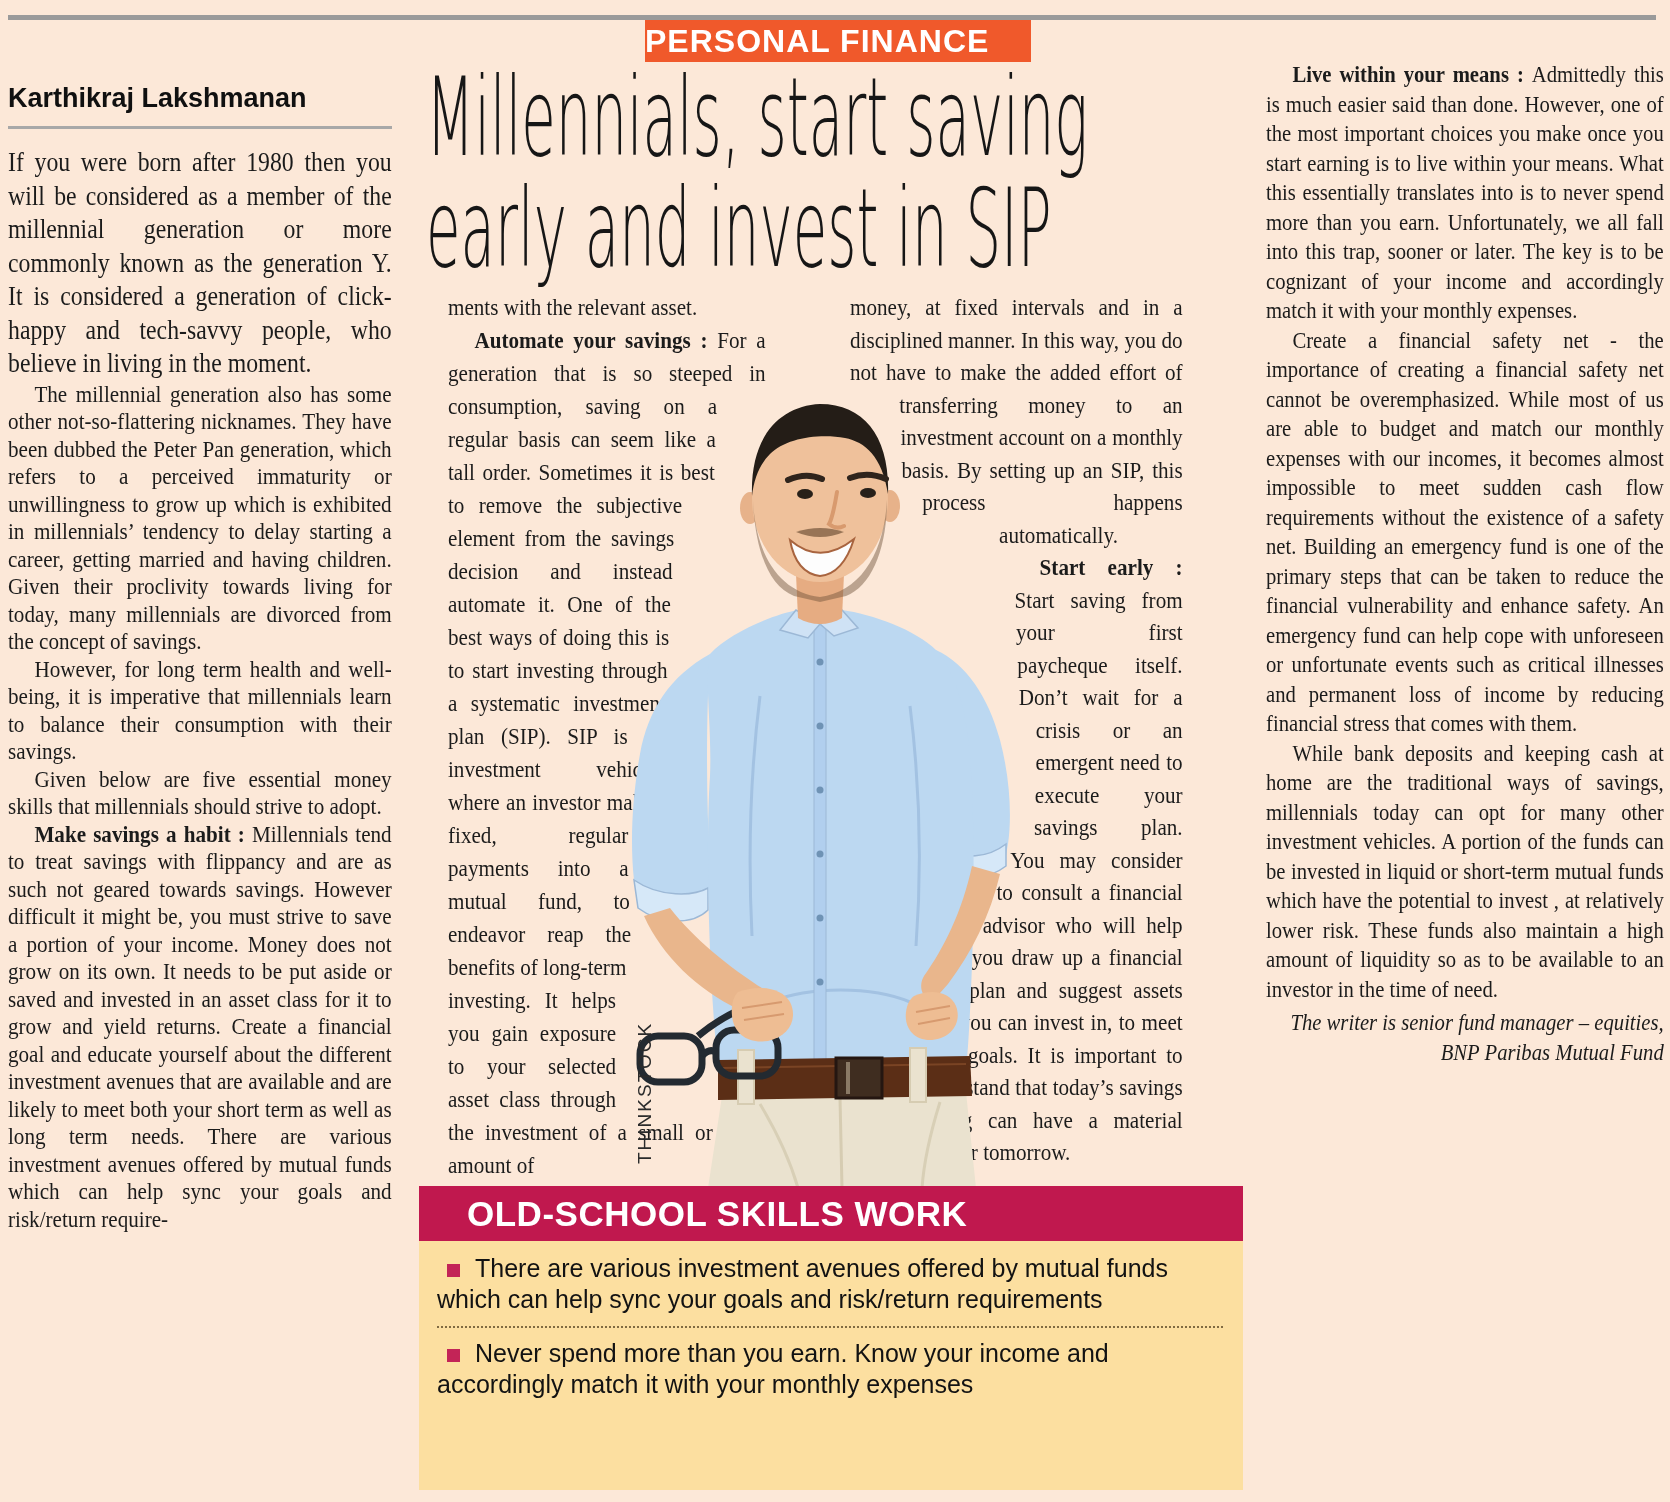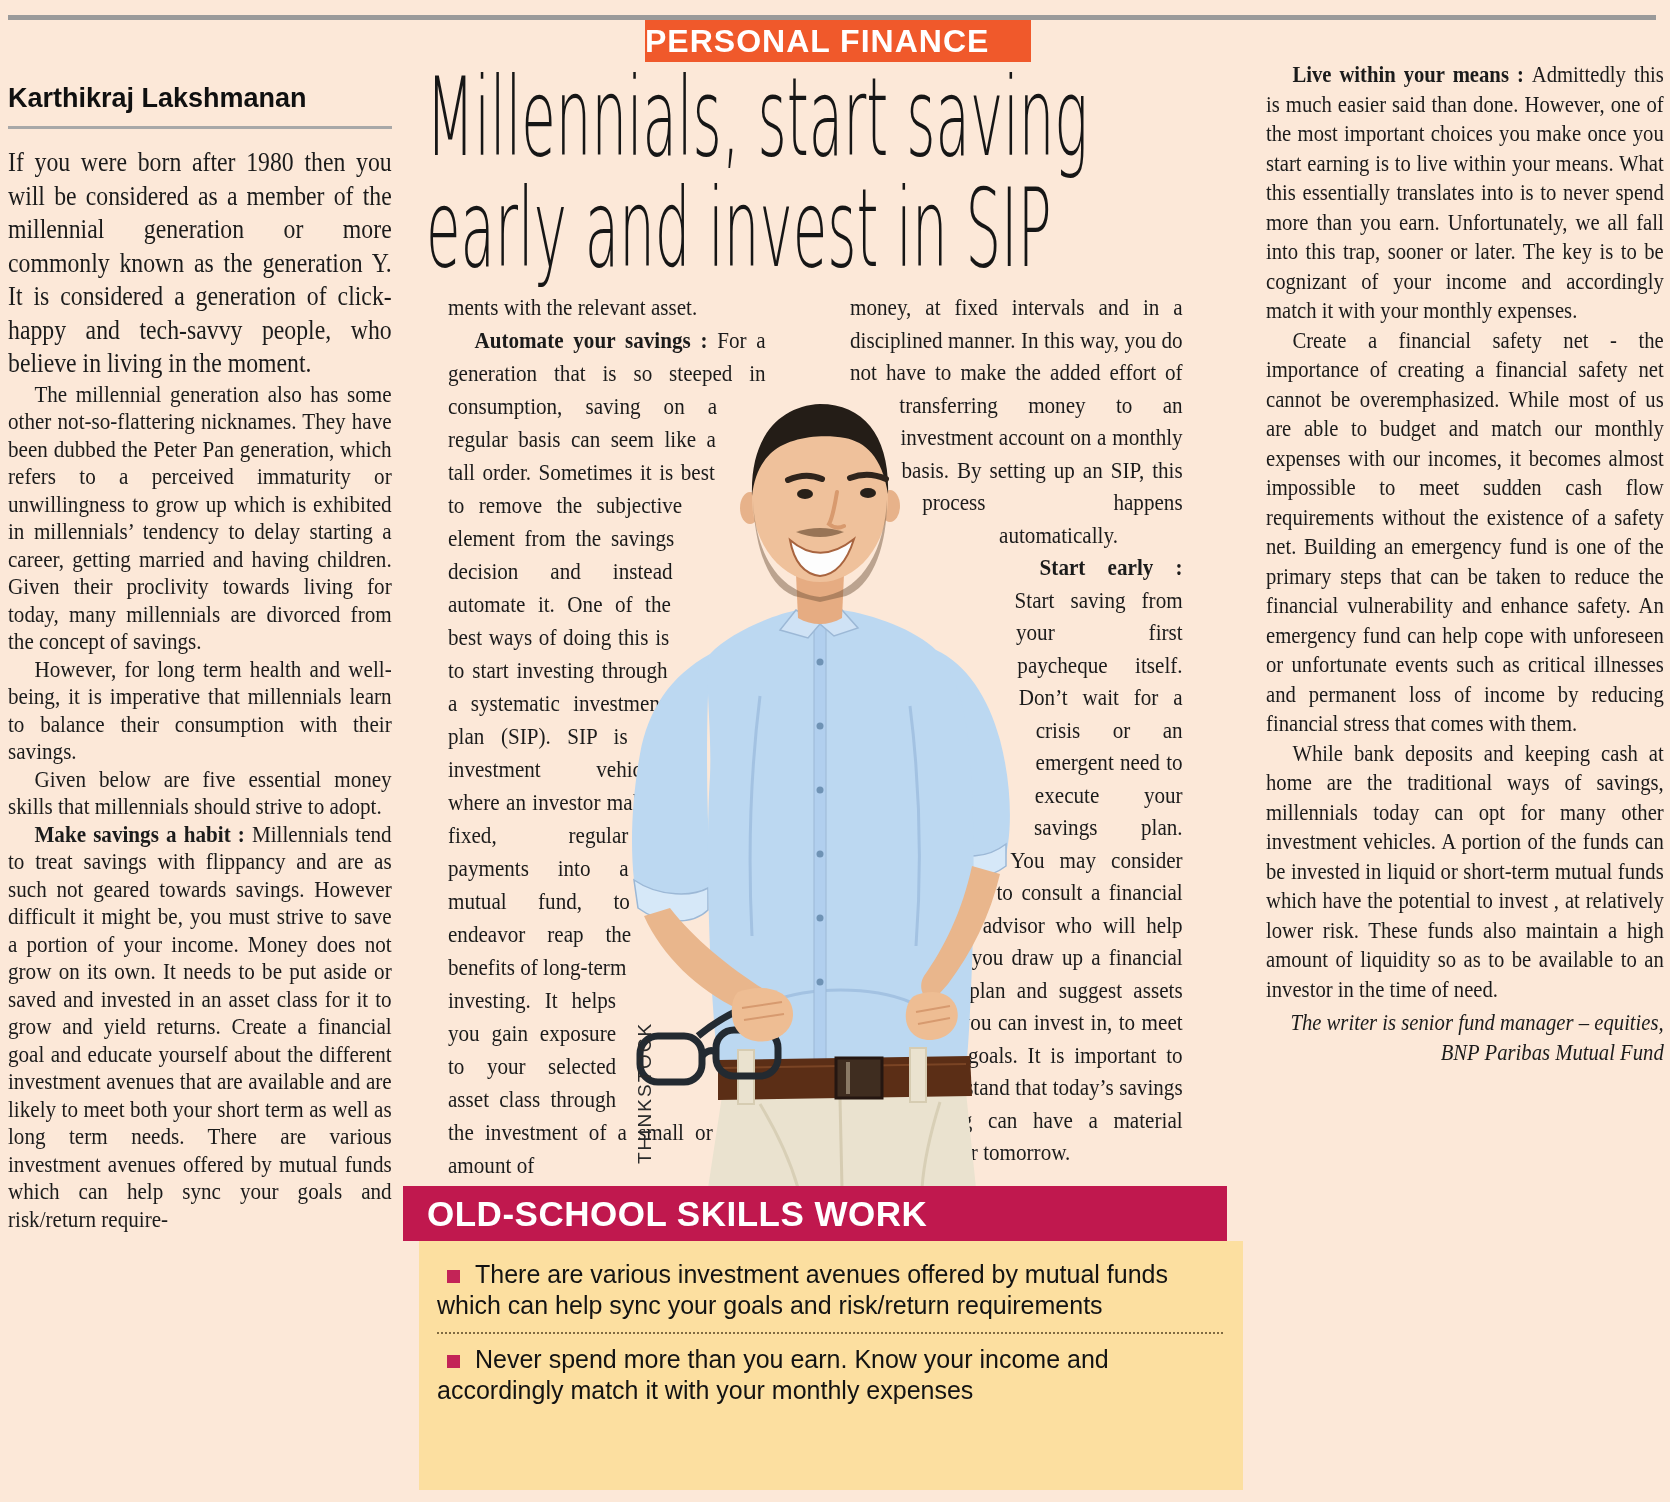--- a/index.html
+++ b/index.html
@@ -34,25 +34,25 @@
   .wrapR{float:right;width:170px;height:795px;
          shape-outside:polygon(170px 100px,116px 104px,111px 226px,68px 232px,50px 542px,
                                14px 556px,20px 688px,0px 700px,0px 795px,170px 795px);}
   .wrapL{float:left;width:216px;height:795px;
          shape-outside:polygon(0px 100px,55px 104px,59px 208px,111px 252px,184px 262px,
                                193px 448px,211px 452px,209px 528px,191px 534px,139px 642px,
                                134px 698px,82px 708px,75px 795px,0px 795px);}
   #man{position:absolute;left:610px;top:396px;width:500px;height:792px;}
   #credit{position:absolute;left:634px;top:1164px;transform:rotate(-90deg);transform-origin:0 0;
           font-family:"Liberation Sans",sans-serif;font-size:19px;letter-spacing:2px;color:#2b2b2b;}
-  #band{position:absolute;left:403px;top:1186px;width:824px;height:55px;background:#c0184e;
+  #band{position:absolute;left:419px;top:1186px;width:824px;height:55px;background:#c0184e;
         color:#ffffff;font-family:"Liberation Sans",sans-serif;font-weight:bold;font-size:35px;
-        line-height:55px;padding-left:24px;box-sizing:border-box;letter-spacing:0.5px;}
+        line-height:55px;padding-left:48px;box-sizing:border-box;letter-spacing:0.5px;}
   #ybox{position:absolute;left:419px;top:1241px;width:824px;height:249px;background:#fcdfa0;
-        box-sizing:border-box;padding:8px 20px 0 18px;font-family:"Liberation Sans",sans-serif;
+        box-sizing:border-box;padding:2px 20px 0 18px;font-family:"Liberation Sans",sans-serif;
         color:#121212;overflow:hidden;}
   .bitem{font-size:25px;line-height:31px;padding:10px 0 11px;}
   .bitem:not(:first-child){border-top:2px dotted #806b42;}
   .bitem p{margin:0;text-indent:10px;}
   .bitem.bold{font-weight:bold;}
   .sq{display:inline-block;width:13px;height:13px;background:#c32457;margin-right:15px;}
 </style>
 </head>
 <body>
 

